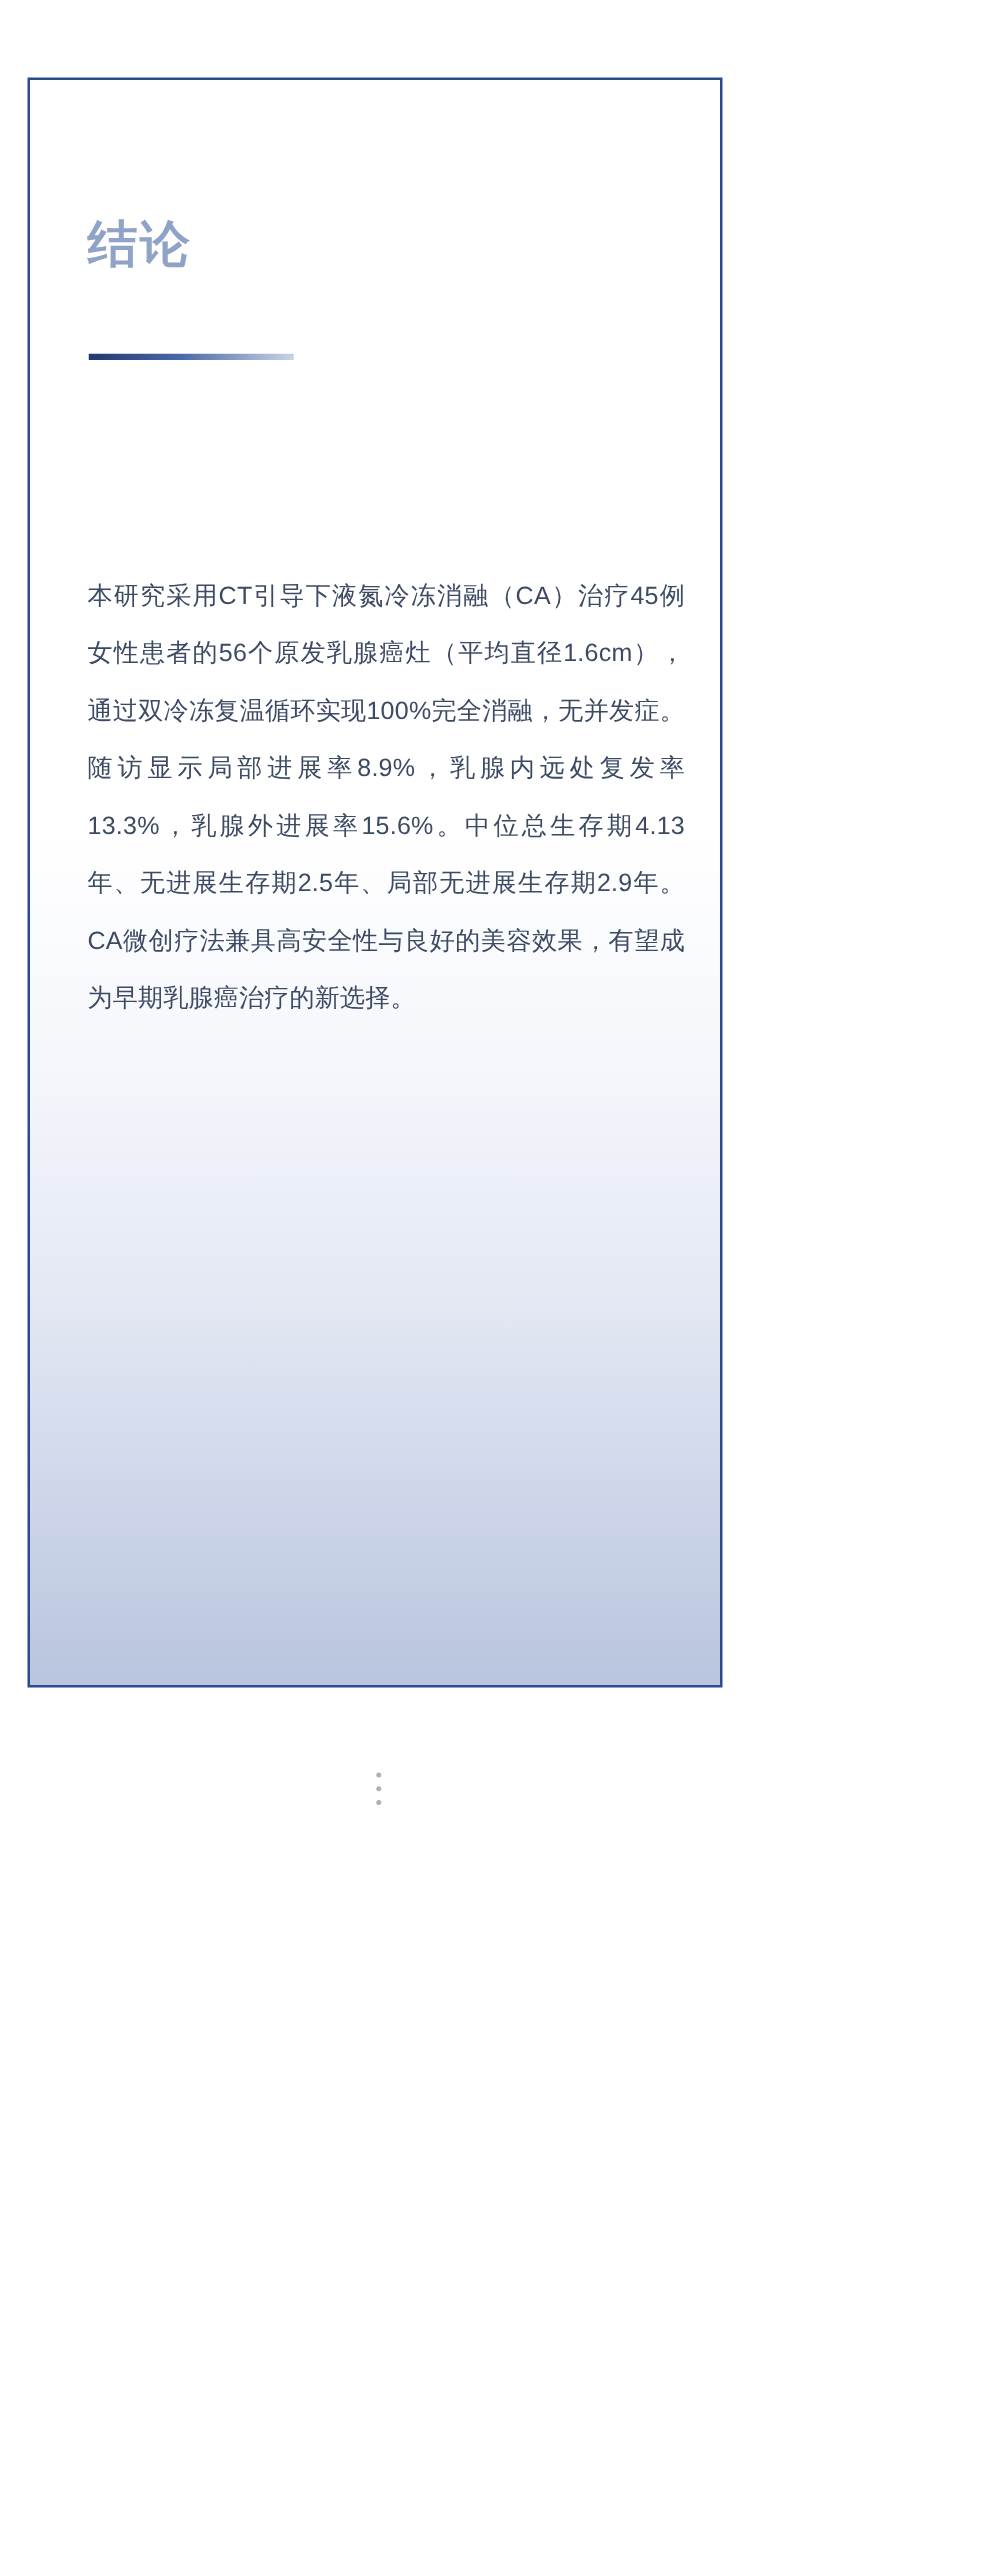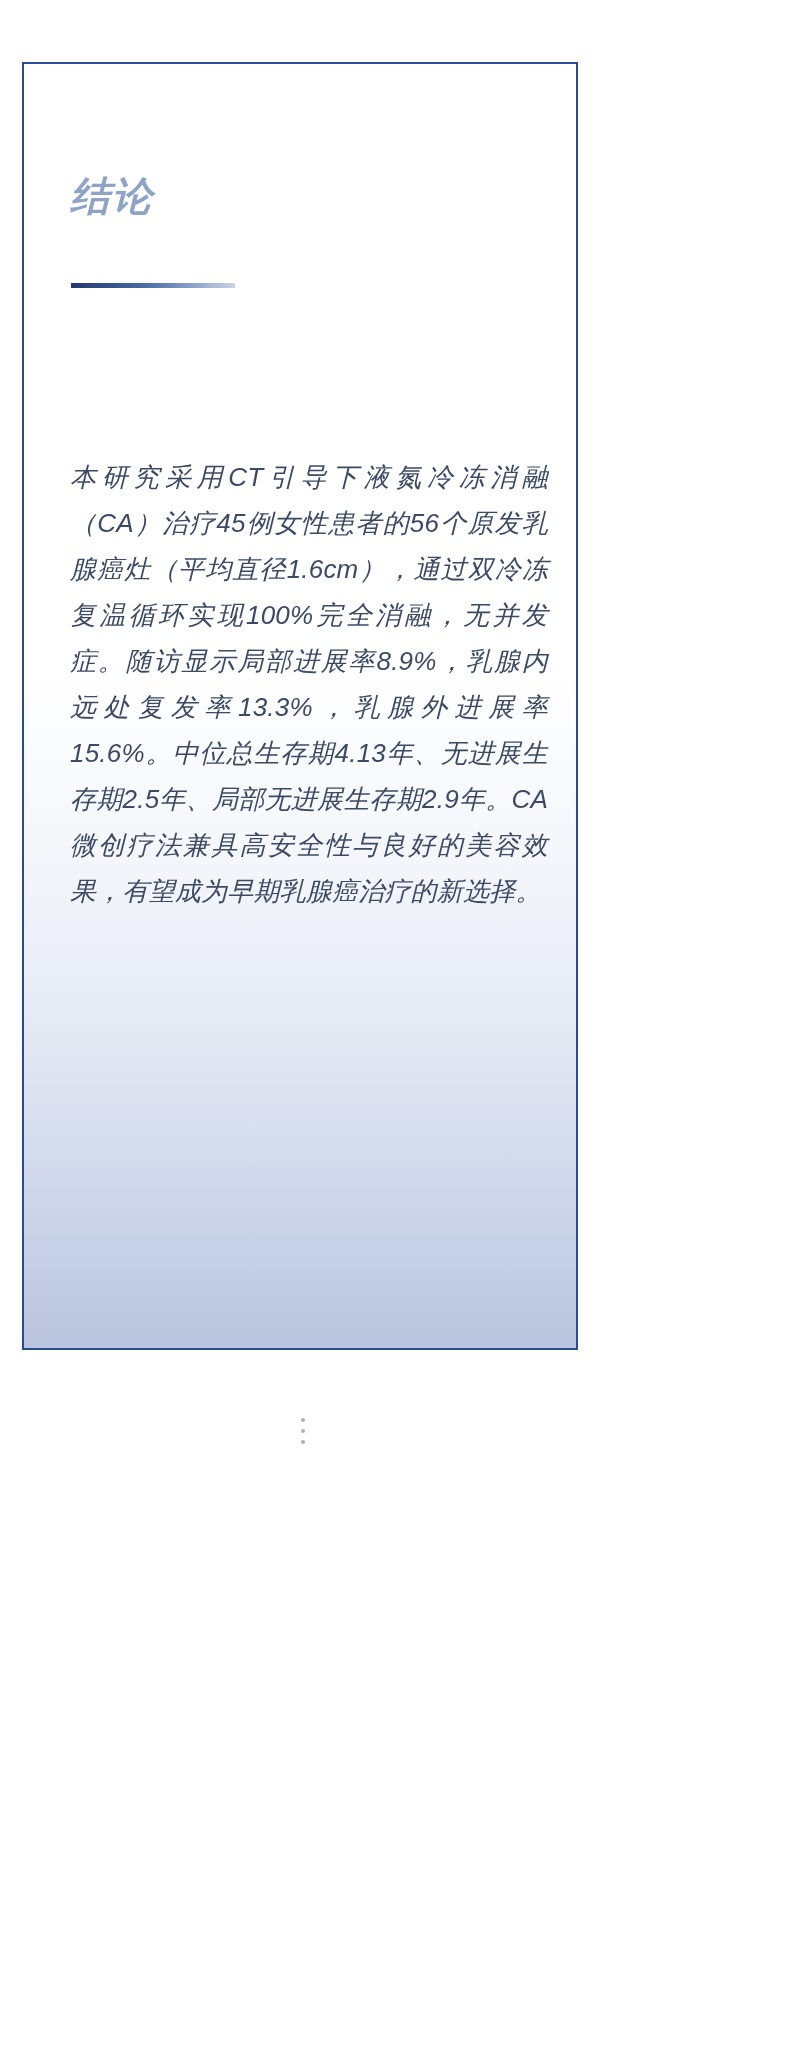--- a/index.html
+++ b/index.html
@@ -28,21 +28,20 @@
     height: 1288px;
     border: 2px solid #2b4b8f;
     box-sizing: border-box;
     background: linear-gradient(to bottom,
         #ffffff 0%,
         #ffffff 47%,
         #f4f6fb 62%,
         #e3e8f3 76%,
         #ccd5e9 89%,
         #b9c4de 100%);
-    font-style: italic;
   }
   .card-inner {
     position: absolute;
     left: 0; top: 0; right: 0; bottom: 0;
     padding: 0 46px;
     box-sizing: border-box;
   }
   .title {
     position: absolute;
     left: 46px;
@@ -59,21 +58,21 @@
     top: 219px;
     width: 164px;
     height: 5px;
     background: linear-gradient(to right, #22386e 0%, #4a6aa6 45%, #c9d3e6 100%);
   }
   .body-text {
     position: absolute;
     left: 46px;
     top: 390px;
     width: 478px;
-    font-size: 26px;
+    font-size: 20px;
     line-height: 46px;
     color: #3d4a63;
     letter-spacing: 0.2px;
     text-align: justify;
     text-justify: inter-character;
   }
   .dots {
     position: absolute;
     left: 0;
     top: 1418px;

